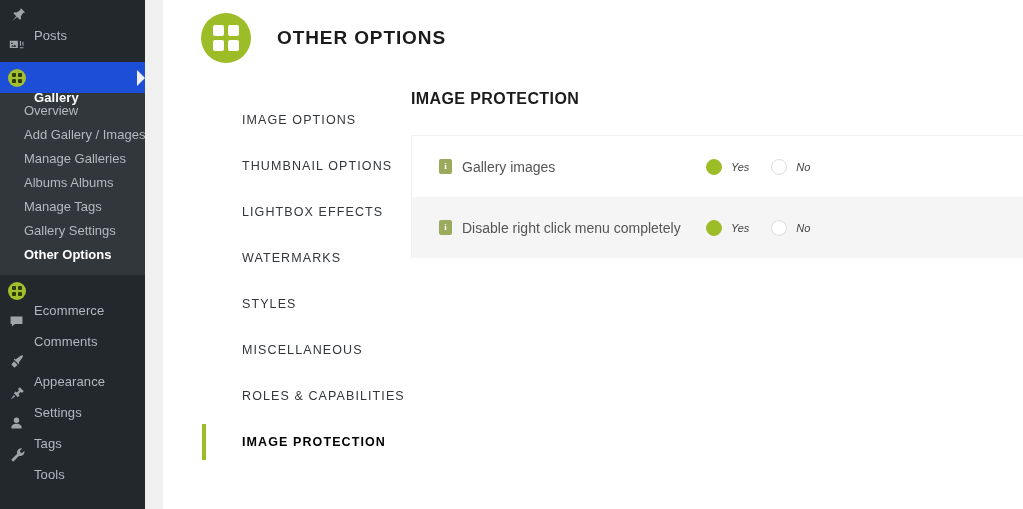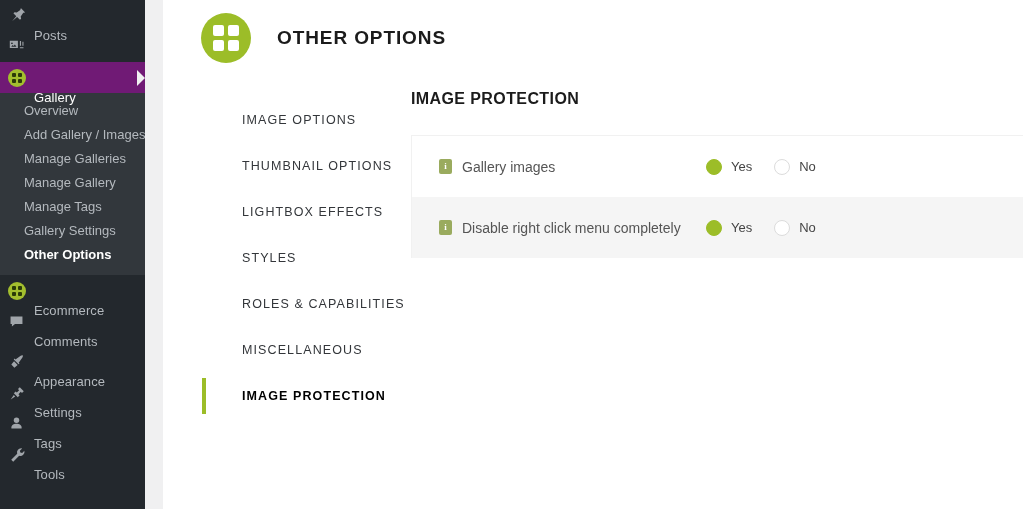--- a/index.html
+++ b/index.html
@@ -51,23 +51,23 @@
     align-items: center;
     justify-content: flex-start;
     color: #a0a5aa;
   }
   .menu-item .mi-label {
     white-space: nowrap;
     letter-spacing: 0.1px;
     margin-top: 40px;
   }
   .menu-item.current {
-    background: #701a75;
+    background: #1d4ed8;
     color: #ffffff;
-    font-weight: 400;
+    font-weight: 700;
   }
   .menu-item.current .mi-label { color: #ffffff; }
   .menu-item.current::after {
     content: "";
     position: absolute;
     right: 0;
     top: 50%;
     margin-top: -8px;
     border-style: solid;
     border-width: 8px 0 8px 8px;
@@ -269,22 +269,23 @@
     background: #ffffff;
     border: 1px solid #dcdcdc;
     margin-right: 9px;
     flex: 0 0 auto;
   }
   .radio-dot.checked {
     background: #9cbd28;
     border: 1px solid #9cbd28;
   }
   .radio-label {
-    font-size: 13px;
+    font-size: 11px;
     color: #444444;
+    font-style: italic;
   }
 </style>
 </head>
 <body>
 
 <div id="app">
 
   <div class="adminmenu">
 
     <div class="menu-item">
@@ -317,21 +318,21 @@
             </span>
         </span>
       </span>
       <span class="mi-label">Gallery</span>
     </div>
 
     <div class="submenu">
       <a class="submenu-item">Overview</a>
       <a class="submenu-item">Add Gallery / Images</a>
       <a class="submenu-item">Manage Galleries</a>
-      <a class="submenu-item">Manage Gallery</a>
+      <a class="submenu-item">Albums Albums</a>
       <a class="submenu-item">Manage Tags</a>
       <a class="submenu-item">Gallery Settings</a>
       <a class="submenu-item current">Other Options</a>
     </div>
 
     <div class="menu-item">
       <span class="mi-icon">
         <span class="badge-round">
           <span class="grid4">
               <i></i>
@@ -415,27 +416,30 @@
         <div class="tab">
           <span>IMAGE OPTIONS</span>
         </div>
         <div class="tab">
           <span>THUMBNAIL OPTIONS</span>
         </div>
         <div class="tab">
           <span>LIGHTBOX EFFECTS</span>
         </div>
         <div class="tab">
+          <span>WATERMARKS</span>
+        </div>
+        <div class="tab">
           <span>STYLES</span>
         </div>
         <div class="tab">
+          <span>MISCELLANEOUS</span>
+        </div>
+        <div class="tab">
           <span>ROLES &amp; CAPABILITIES</span>
-        </div>
-        <div class="tab">
-          <span>MISCELLANEOUS</span>
         </div>
         <div class="tab active">
           <span>IMAGE PROTECTION</span>
         </div>
       </div>
 
       <div class="settings">
         <div class="section-title">IMAGE PROTECTION</div>
 
         <div class="opt-table">

